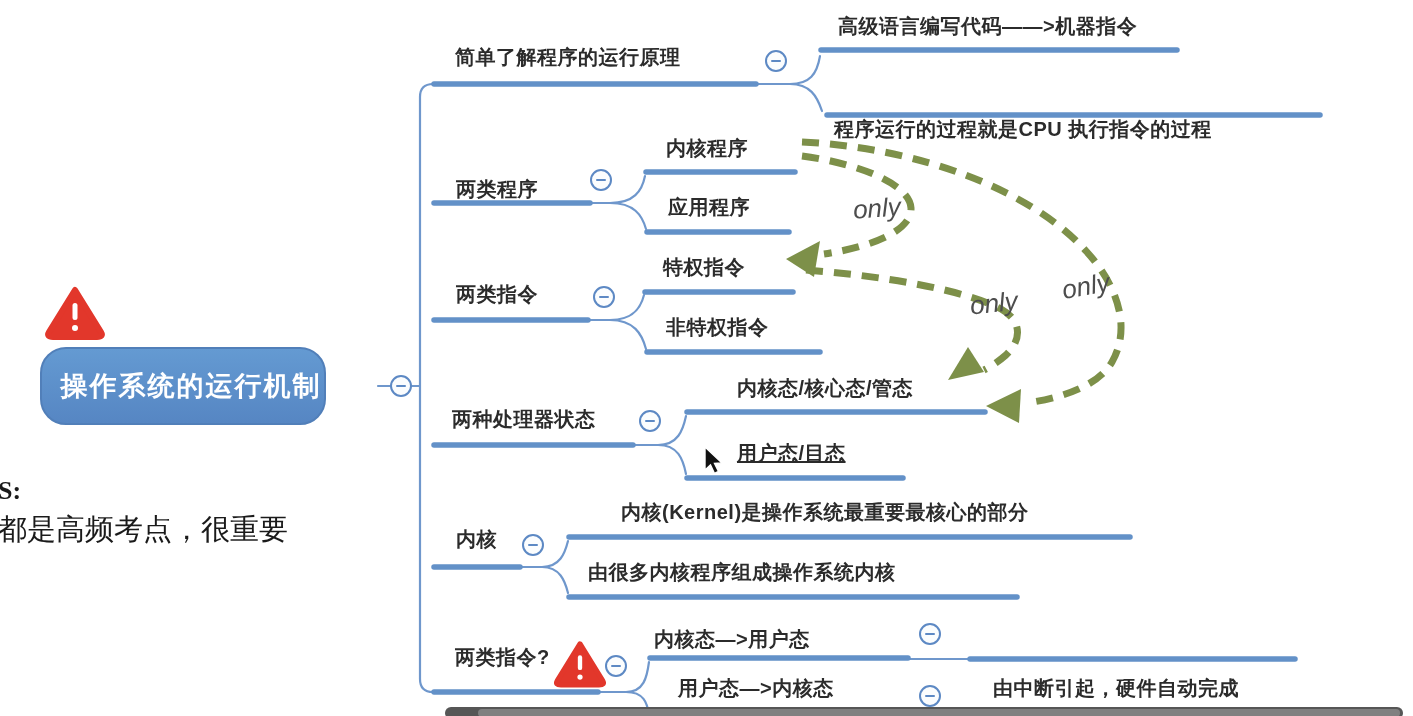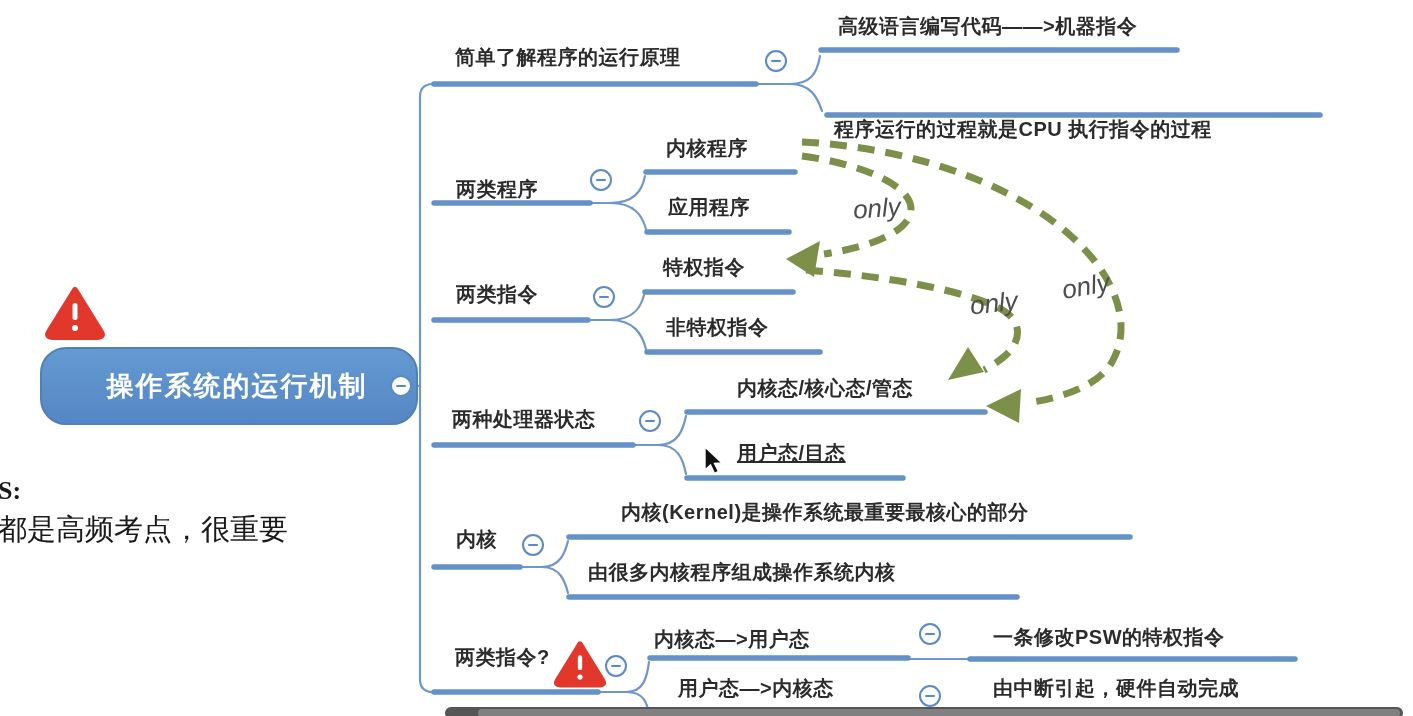--- a/index.html
+++ b/index.html
@@ -7,21 +7,21 @@
     position:relative;width:1413px;height:716px;overflow:hidden;
     background:#ffffff;
     font-family:"Liberation Sans","DejaVu Sans",sans-serif;
   }
   svg.layer{position:absolute;left:0;top:0;}
   .node-label{
     position:absolute;color:#2b2b2b;font-size:20px;font-weight:600;
     letter-spacing:0.5px;white-space:nowrap;line-height:1.1;
   }
   .root-node{
-    position:absolute;left:40px;top:347px;width:378px;height:78px;
+    position:absolute;left:40px;top:347px;width:286px;height:78px;
     background:linear-gradient(#649ad2,#5686c3);
     border:2px solid #517fb9;border-radius:26px;box-sizing:border-box;
     display:flex;align-items:center;justify-content:center;padding-left:16px;
   }
   .root-node .root-text{
     color:#ffffff;font-size:27px;font-weight:700;letter-spacing:2px;white-space:nowrap;
   }
   .minus-btn{
     position:absolute;width:22px;height:22px;border-radius:50%;
     background:#fbfdfe;border:2.5px solid #5d89c4;box-sizing:border-box;
@@ -164,21 +164,20 @@
   <div class="node-label" style="left:737px;top:377px;">内核态/核心态/管态</div>
   <div class="node-label" style="left:737px;top:442px;text-decoration:underline;">用户态/目态</div>
 
   <div class="node-label" style="left:456px;top:528px;">内核</div>
   <div class="node-label" style="left:588px;top:501px;margin-left:33px;">内核(Kernel)是操作系统最重要最核心的部分</div>
   <div class="node-label" style="left:588px;top:561px;">由很多内核程序组成操作系统内核</div>
 
   <div class="node-label" style="left:455px;top:646px;">两类指令?</div>
   <div class="node-label" style="left:654px;top:628px;">内核态—&gt;用户态</div>
   <div class="node-label" style="left:678px;top:677px;">用户态—&gt;内核态</div>
-  <div class="node-label" style="left:993px;top:626px;">一条修改PSW的特权指令</div>
   <div class="node-label" style="left:993px;top:677px;">由中断引起，硬件自动完成</div>
 
   <div class="only-label" style="left:853px;top:193px;transform:rotate(-4deg);">only</div>
   <div class="only-label" style="left:970px;top:288px;transform:rotate(-6deg);">only</div>
   <div class="only-label" style="left:1062px;top:271px;transform:rotate(-10deg);">only</div>
 
   <div class="minus-btn" style="left:390px;top:375px;"></div>
   <div class="minus-btn" style="left:765px;top:50px;"></div>
   <div class="minus-btn" style="left:590px;top:169px;"></div>
   <div class="minus-btn" style="left:593px;top:286px;"></div>

